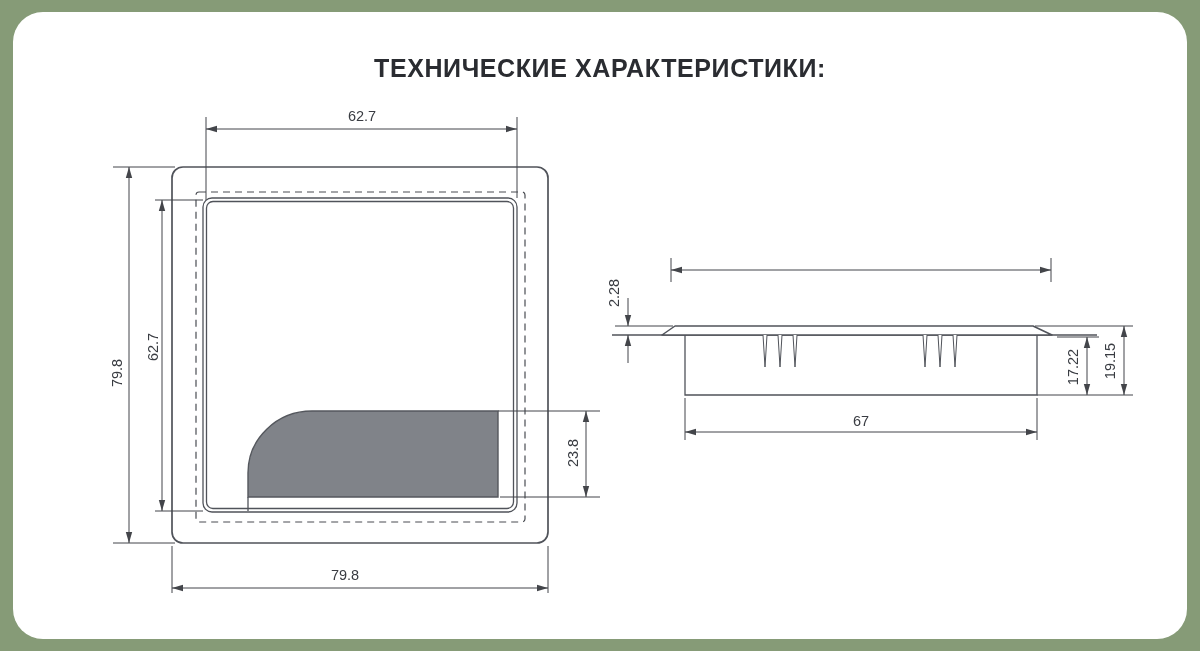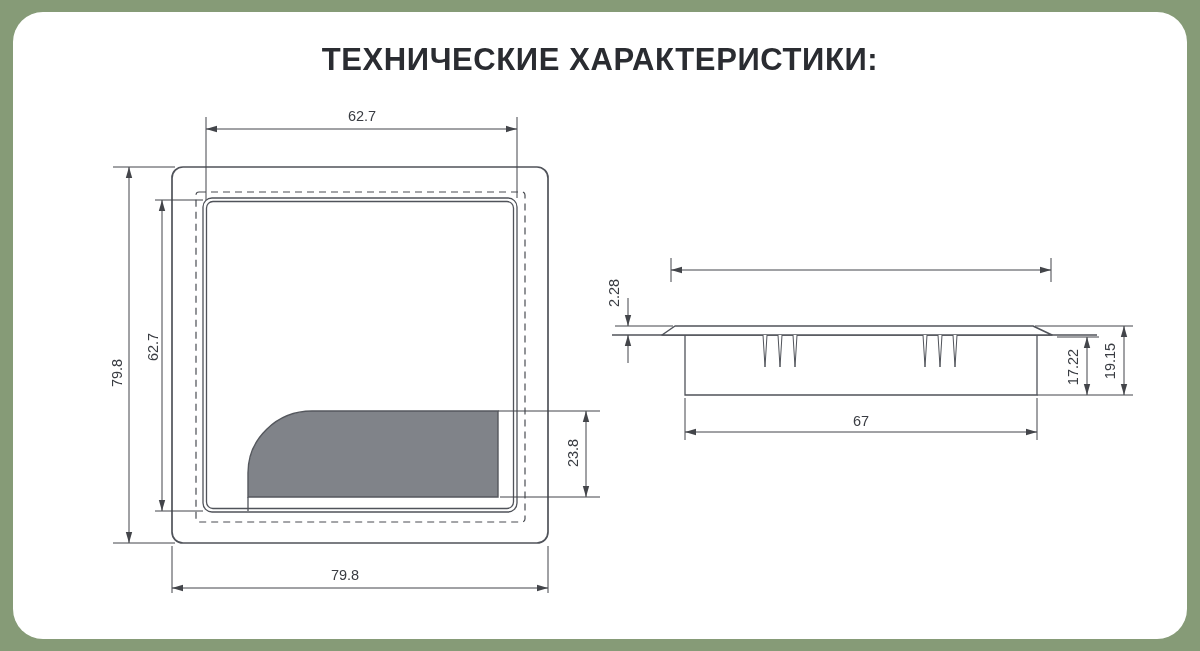--- a/index.html
+++ b/index.html
@@ -12,23 +12,23 @@
   }
   .card{
     position:absolute;
     left:13px;top:12px;right:13px;bottom:12px;
     background:#ffffff;
     border-radius:30px;
   }
   .page-title{
     position:absolute;
     left:0;right:0;top:30px;
-    margin:0;
+    margin:12px;
     text-align:center;
-    font-size:31px;
+    font-size:25px;
     font-weight:700;
     letter-spacing:0.6px;
     color:#2a2c31;
   }
   svg{position:absolute;overflow:visible;}
   .top-view-svg{left:100px;top:100px;}
   .side-view-svg{left:600px;top:240px;}
 
   .edge{stroke:#50535a;stroke-width:1.7;fill:none;stroke-linejoin:round;}
   .edge-thin{stroke:#50535a;stroke-width:1.3;fill:none;}

